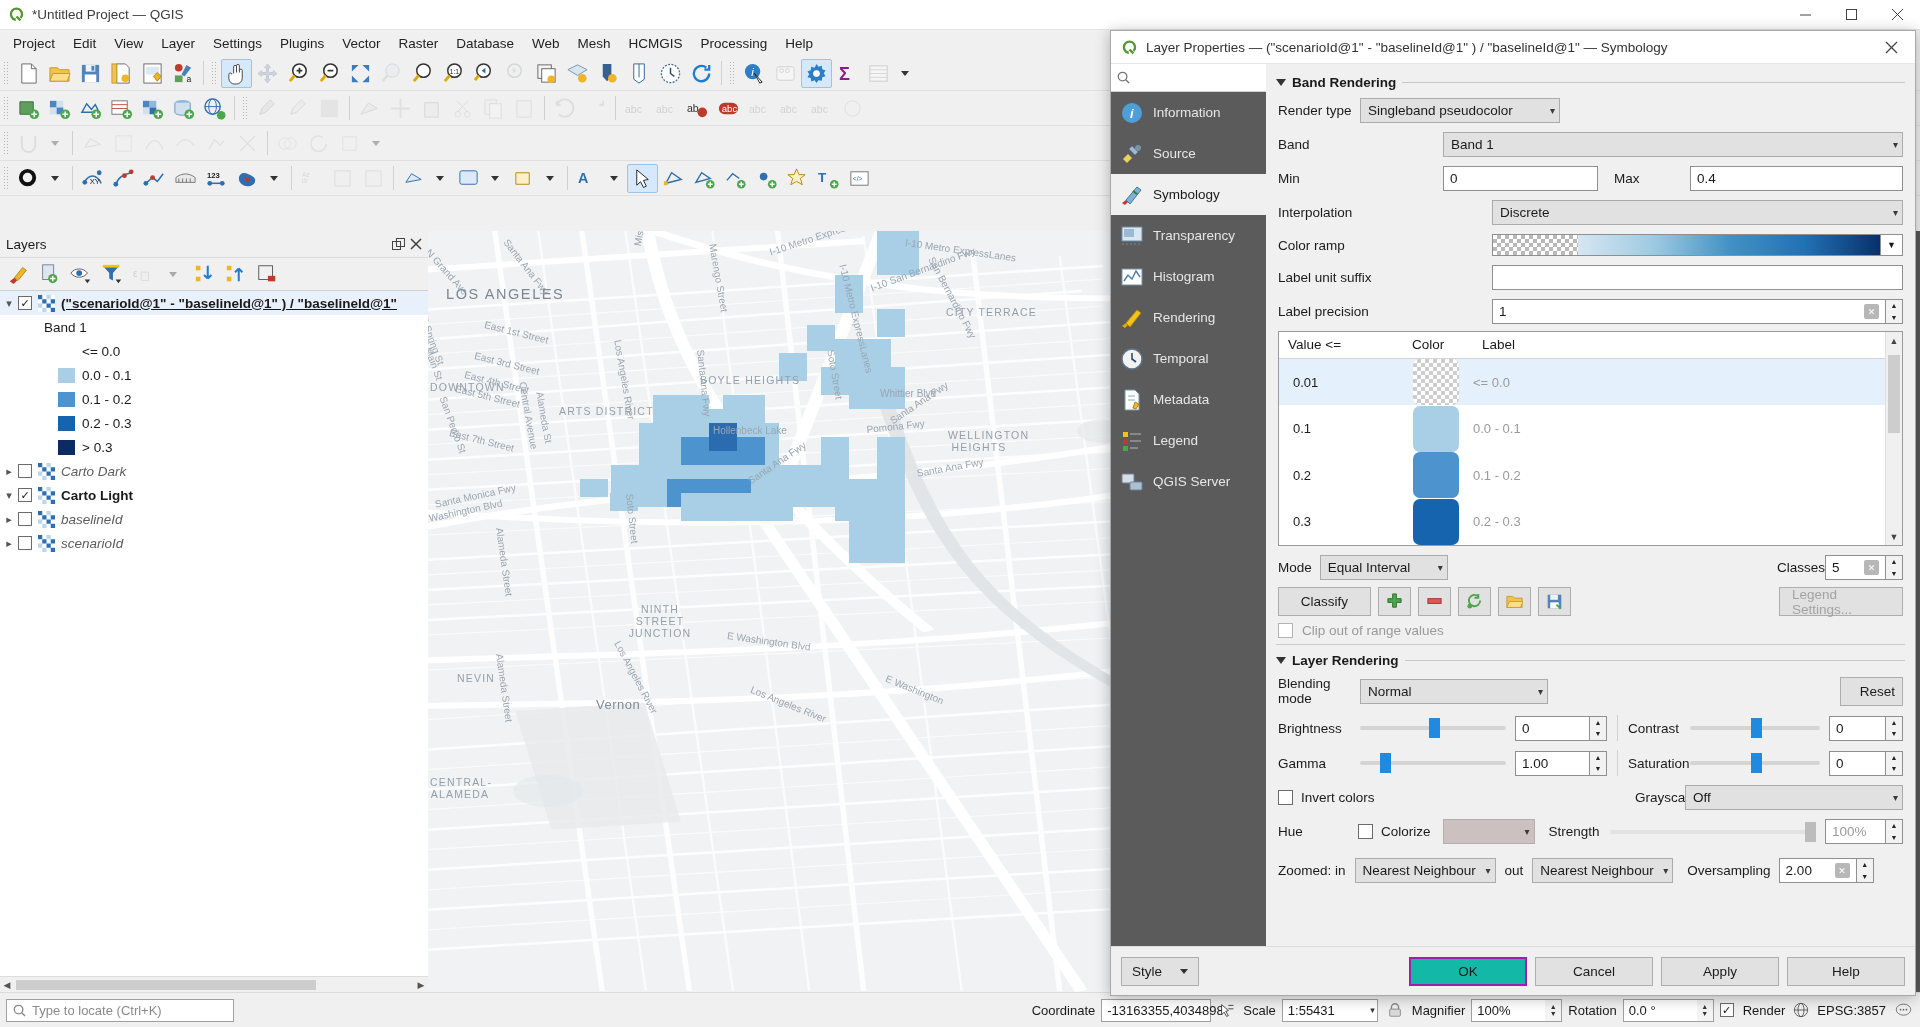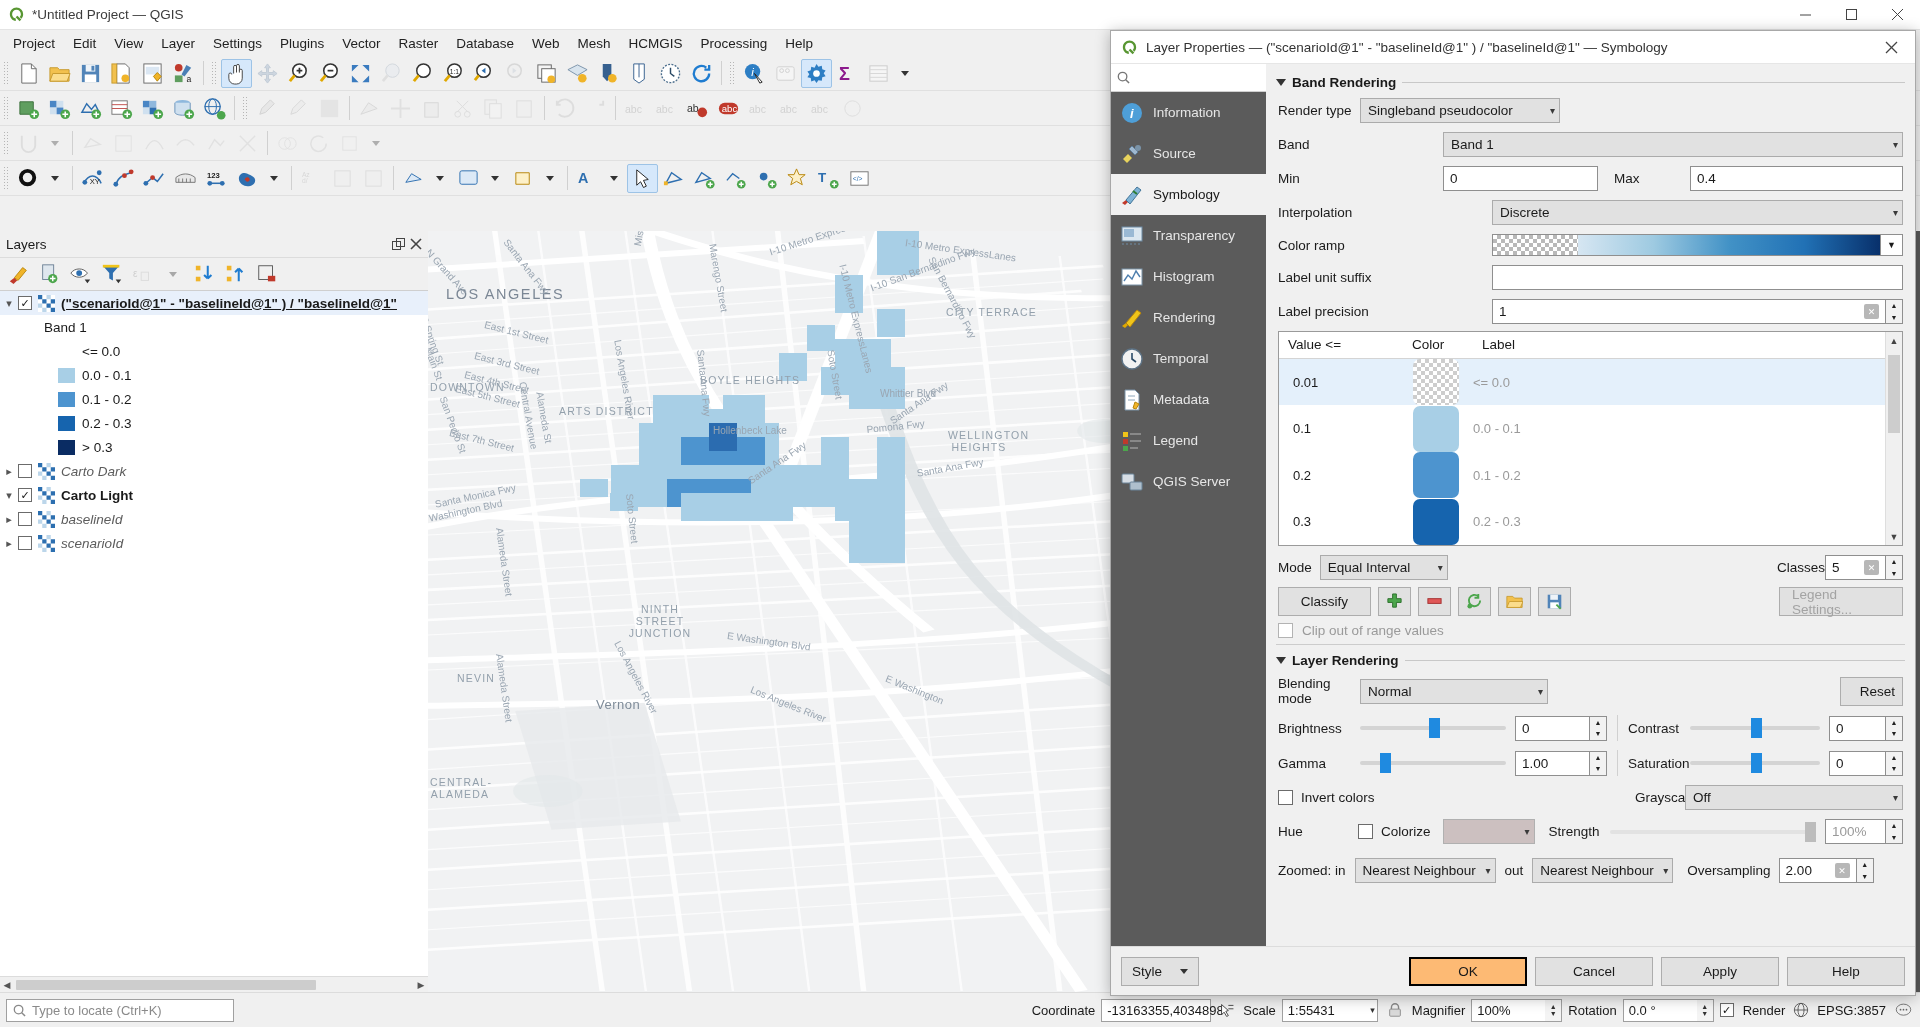--- a/index.html
+++ b/index.html
@@ -244,21 +244,21 @@
   .ct-sarr { height: 17px; display: flex; align-items: center; justify-content: center; font-size: 9px; color: #444; background: #f0f0f0; }
   .ct-strack { flex: 1; position: relative; }
   .ct-sthumb { position: absolute; left: 2px; right: 2px; top: 6px; height: 78px; background: #cdcdcd; }
 
   .btn {
     height: 29px; border: 1px solid #adadad; background: #e1e1e1; display: flex; align-items: center;
     justify-content: center; font-size: 13.5px; padding: 0 12px;
   }
   .btn.icon { width: 33px; padding: 0; }
   .btn.disabled { color: #a3a3a3; }
-  .btn.default { border: 2px solid #000000; background: #fdba74; align-items: center; }
+  .btn.default { border: 2px solid #a21caf; background: #14b8a6; align-items: center; }
   .chk { width: 15px; height: 15px; border: 1px solid #6b6b6b; background: #fff; flex: none; }
   .chk.dim { border-color: #b3b3b3; }
 
   .slider { flex: 1; height: 20px; position: relative; display: flex; align-items: center; }
   .slider .track { height: 4px; background: #d4d4d4; width: 100%; border-radius: 2px; }
   .slider .thumb { position: absolute; width: 11px; height: 20px; background: #1f8ae0; }
   .slider.dim .thumb { background: #bcbcbc; }
   .slider.dim .track { background: #e2e2e2; }
 
   .dlg-footer {

